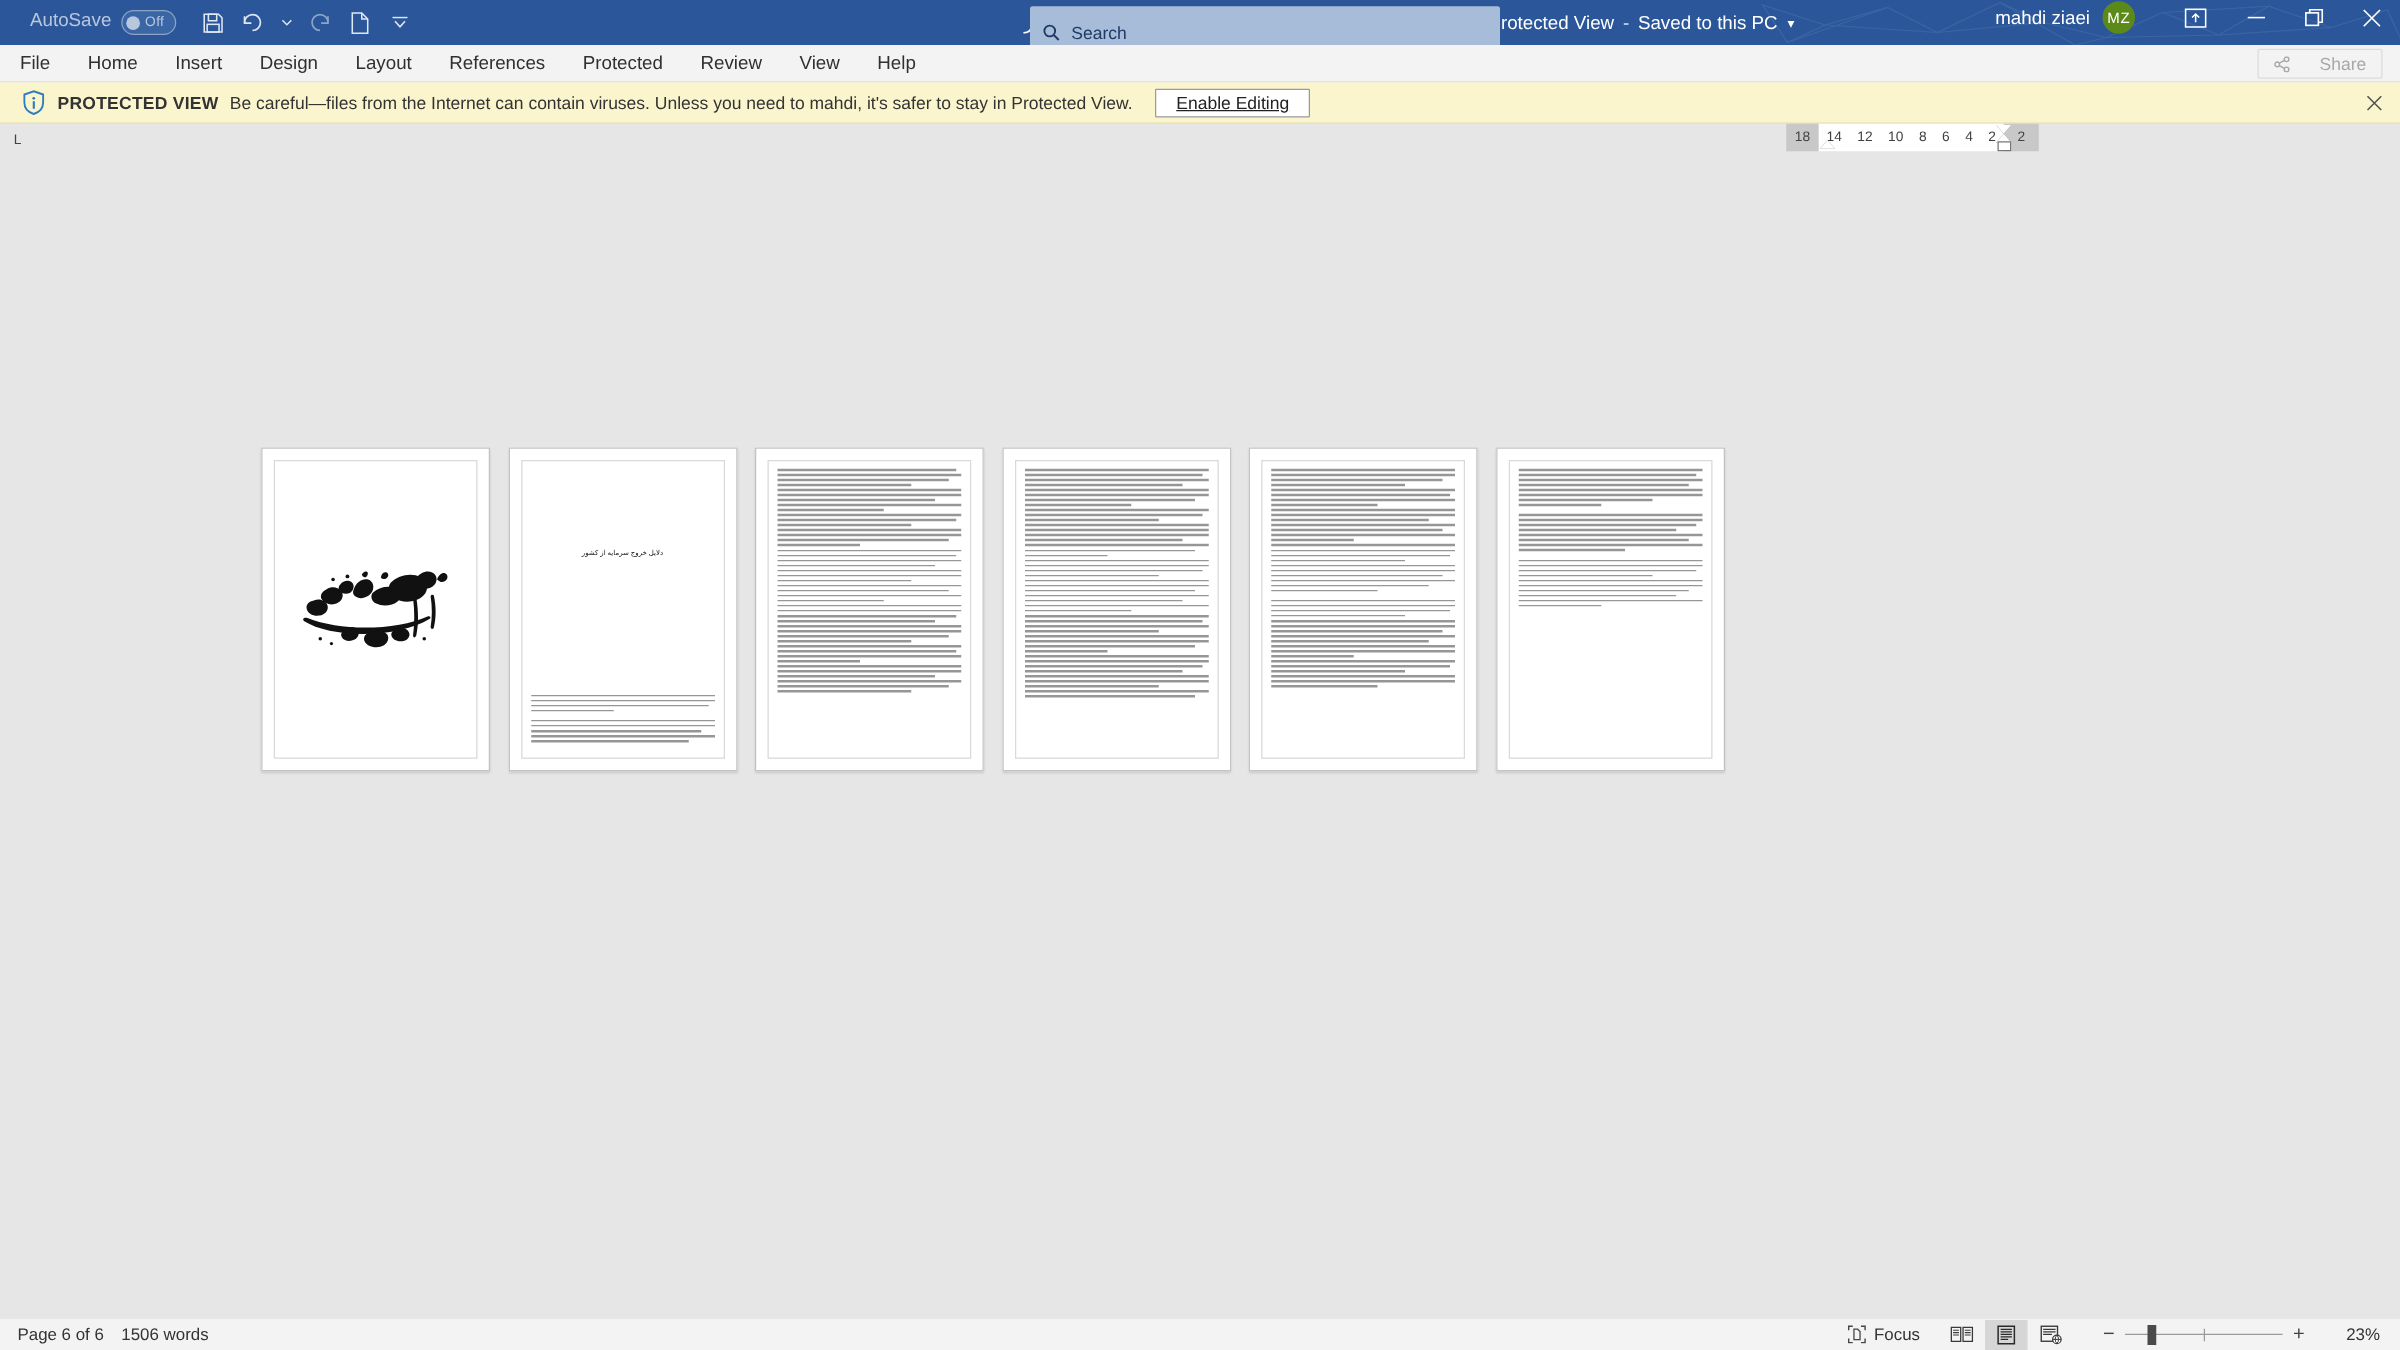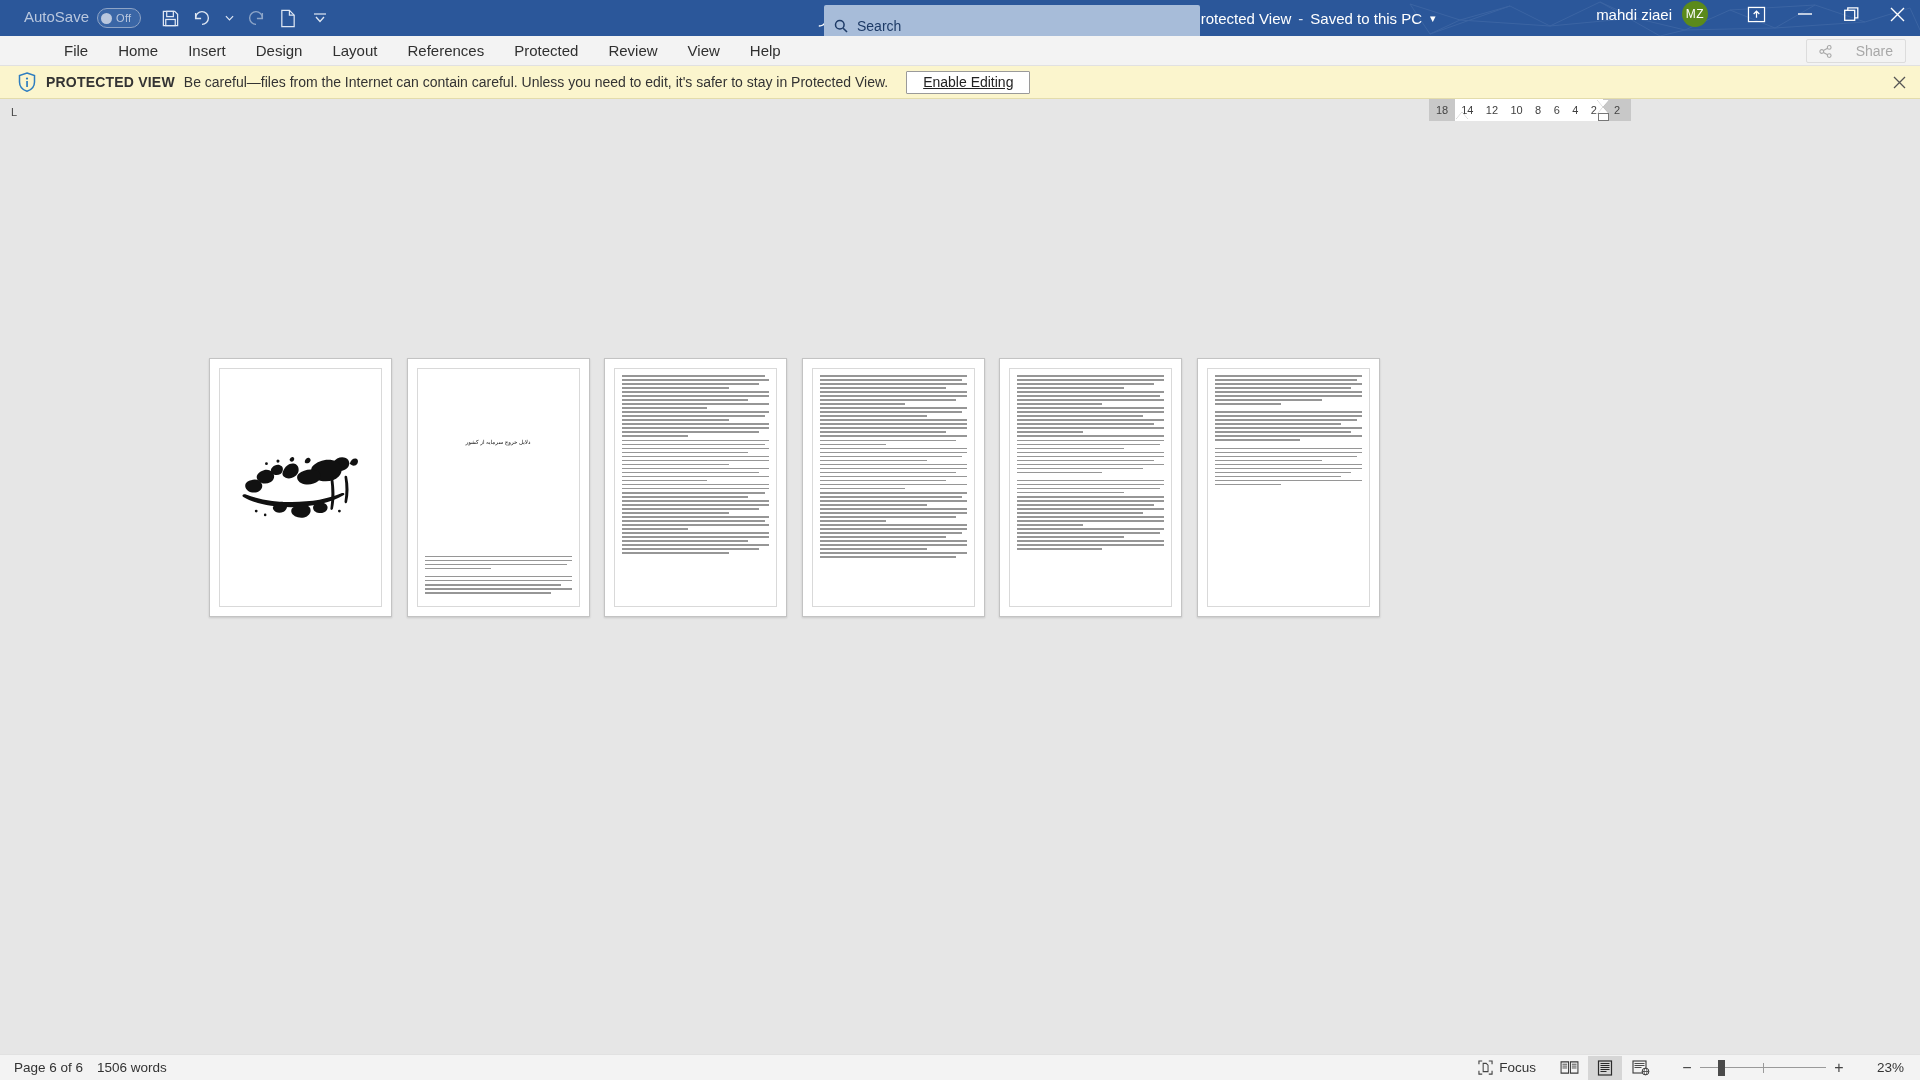--- a/index.html
+++ b/index.html
@@ -70,21 +70,20 @@
     width:46px; height:36px; display:flex; align-items:center;
     justify-content:center; color:#ffffff;
   }
   .winbtn.ribbon-opts { width:52px; }
 
   
   .ribbon {
     position:absolute; top:36px; left:0; width:1920px; height:30px;
     background:#f3f3f3; display:flex; align-items:center;
     border-bottom:1px solid #e1e1e1;
-    padding-left:48px;
   }
   .tab {
     font-size:15px; color:#303030; padding:0 15px; height:30px;
     display:flex; align-items:center; white-space:nowrap;
   }
   .tab:first-child { padding-left:16px; }
   .share-btn {
     position:absolute; right:14px; top:3px; height:24px;
     display:flex; align-items:center; gap:24px;
     padding:0 12px; font-size:14px; color:#a8a8a8;
@@ -371,21 +370,21 @@
 
 <div class="pv-bar">
   <span class="pv-icon">
     <svg width="18" height="20" viewBox="0 0 18 20">
         <path d="M9 1 L16.5 3.6 L16.5 10 C16.5 15 13 18 9 19.2 C5 18 1.5 15 1.5 10 L1.5 3.6 Z" fill="none" stroke="#2d7dc0" stroke-width="1.5"></path>
         <circle cx="9" cy="6.6" r="1.1" fill="#2d7dc0"></circle>
         <rect x="8.2" y="9" width="1.7" height="6" fill="#2d7dc0"></rect>
       </svg>
   </span>
   <span class="pv-label">PROTECTED VIEW</span>
-  <span class="pv-text">Be careful—files from the Internet can contain careful. Unless you need to edit, it's safer to stay in Protected View.</span>
+  <span class="pv-text">Be careful—files from the Internet can contain viruses. Unless you need to mahdi, it's safer to stay in Protected View.</span>
   <span class="pv-enable">Enable Editing</span>
   <span class="pv-close">
     <svg width="13" height="13" viewBox="0 0 13 13">
         <path d="M1 1 L12 12 M12 1 L1 12" stroke="#555" stroke-width="1.3"></path>
       </svg>
   </span>
 </div>
 
 <div class="hruler-area">
   <span class="tabstop-btn">L</span>

